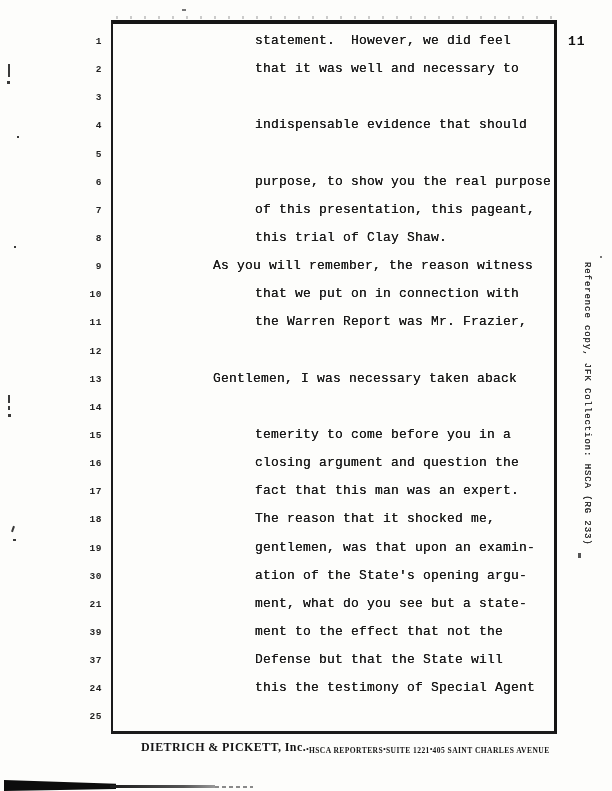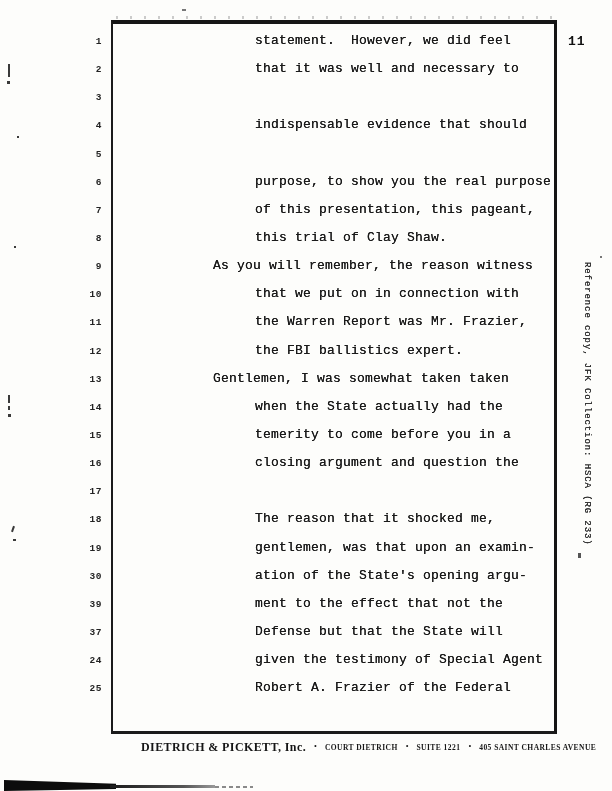--- a/index.html
+++ b/index.html
@@ -59,21 +59,21 @@
     position:absolute;left:592px;top:262px;
     transform:rotate(90deg);
     transform-origin:0 0;
     white-space:nowrap;
     font-size:9px;letter-spacing:.9px;
     color:#2e2e2e;
     text-shadow:0 0 .4px #2e2e2e;
   }
   .footer{
     position:absolute;left:141px;top:740px;
-    display:flex;align-items:center;gap:8px;
+    display:flex;align-items:flex-end;
     font-family:"Liberation Serif","DejaVu Serif",serif;
     color:#161616;white-space:nowrap;
   }
   .footer .firm{
     font-size:12px;letter-spacing:.4px;font-weight:bold;
   }
   .footer .sep{
     font-size:8px;position:relative;top:-1px;
   }
   .footer .item{
@@ -140,79 +140,81 @@
       <div class="t-row">
         <span class="t-num">10</span>
         <span class="t-text deep">that we put on in connection with</span>
       </div>
       <div class="t-row">
         <span class="t-num">11</span>
         <span class="t-text deep">the Warren Report was Mr. Frazier,</span>
       </div>
       <div class="t-row">
         <span class="t-num">12</span>
-        <span class="t-text deep">the FBI ballistics expert.</span>
       </div>
       <div class="t-row">
         <span class="t-num">13</span>
-        <span class="t-text para">Gentlemen, I was somewhat taken taken</span>
+        <span class="t-text para">Gentlemen, I was necessary taken aback</span>
       </div>
       <div class="t-row">
         <span class="t-num">14</span>
-        <span class="t-text deep">when the State actually had the</span>
       </div>
       <div class="t-row">
         <span class="t-num">15</span>
         <span class="t-text deep">temerity to come before you in a</span>
       </div>
       <div class="t-row">
         <span class="t-num">16</span>
         <span class="t-text deep">closing argument and question the</span>
       </div>
       <div class="t-row">
         <span class="t-num">17</span>
+        <span class="t-text deep">fact that this man was an expert.</span>
       </div>
       <div class="t-row">
         <span class="t-num">18</span>
         <span class="t-text deep">The reason that it shocked me,</span>
       </div>
       <div class="t-row">
         <span class="t-num">19</span>
         <span class="t-text deep">gentlemen, was that upon an examin-</span>
       </div>
       <div class="t-row">
         <span class="t-num">30</span>
         <span class="t-text deep">ation of the State's opening argu-</span>
       </div>
       <div class="t-row">
+        <span class="t-num">21</span>
+        <span class="t-text deep">ment, what do you see but a state-</span>
+      </div>
+      <div class="t-row">
         <span class="t-num">39</span>
         <span class="t-text deep">ment to the effect that not the</span>
       </div>
       <div class="t-row">
         <span class="t-num">37</span>
         <span class="t-text deep">Defense but that the State will</span>
       </div>
       <div class="t-row">
         <span class="t-num">24</span>
-        <span class="t-text deep">given the testimony of Special Agent</span>
+        <span class="t-text deep">this the testimony of Special Agent</span>
       </div>
       <div class="t-row">
         <span class="t-num">25</span>
-        <span class="t-text deep">Robert A. Frazier of the Federal</span>
       </div>
     </div>
 
   <div class="page-number">11</div>
 
   <div class="stamp-vertical">Reference copy, JFK Collection:  HSCA (RG 233)</div>
 
   <div class="footer">
     <span class="firm">DIETRICH &amp; PICKETT, Inc.</span>
     <span class="sep">•</span>
-    <span class="item">COURT DIETRICH</span>
+    <span class="item">HSCA REPORTERS</span>
     <span class="sep">•</span>
     <span class="item">SUITE 1221</span>
     <span class="sep">•</span>
     <span class="item">405 SAINT CHARLES AVENUE</span>
   </div>
 
   <div class="artifact blob-bottom"></div>
   <div class="artifact blob-tail"></div>
   <div class="artifact blob-tail2"></div>
 

